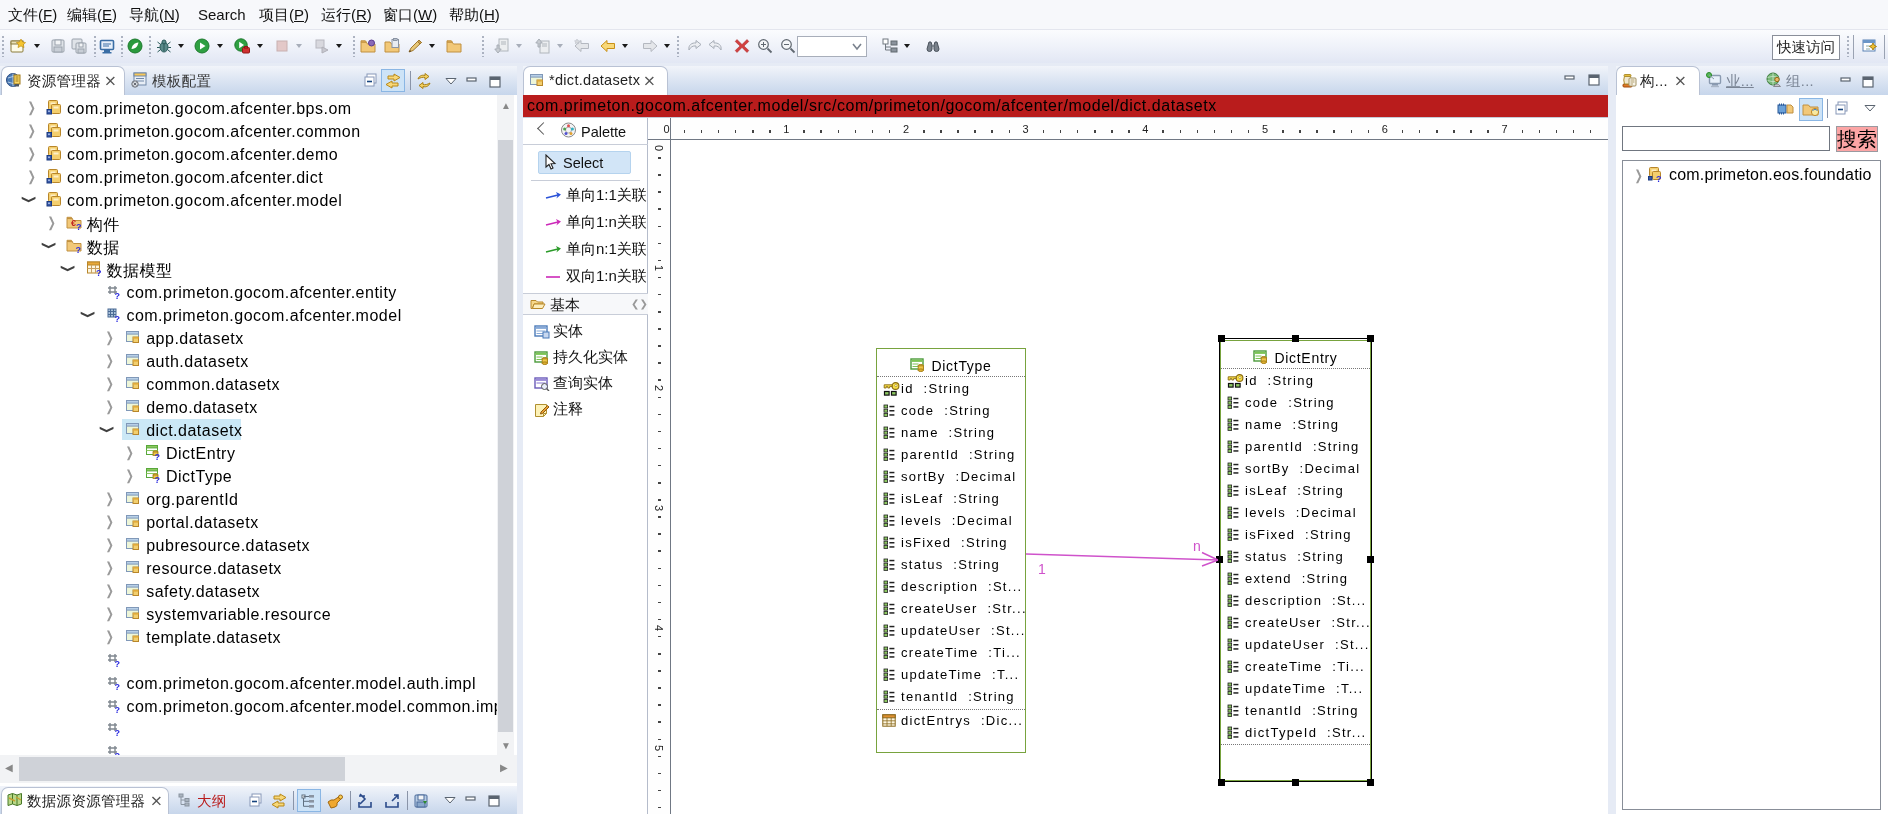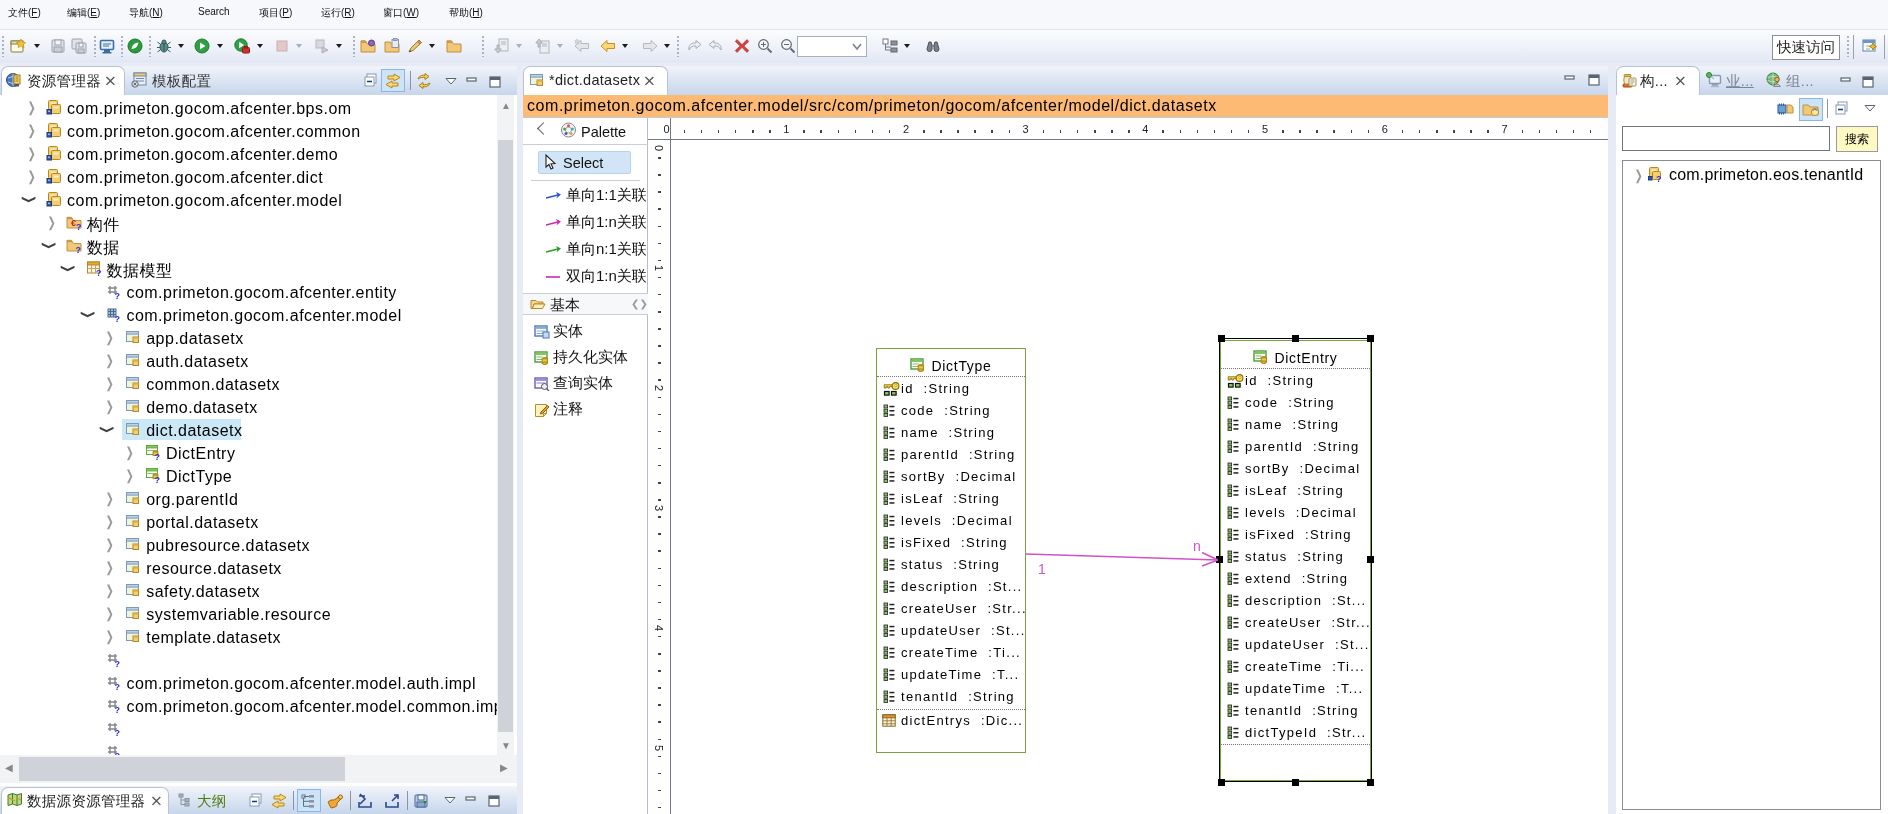--- a/index.html
+++ b/index.html
@@ -1,38 +1,38 @@
 <!DOCTYPE html>
 <html><head><meta charset="utf-8"><style>
 
 *{margin:0;padding:0;box-sizing:border-box}
 html,body{width:1888px;height:814px;overflow:hidden}
 body{font-family:"Liberation Sans",sans-serif;background:#e6ebf5;position:relative;font-size:13px;color:#000}
 .ab{position:absolute}
 svg{display:block}
 .menubar{left:0;top:0;width:1888px;height:30px;background:#f7f8fb;border-bottom:1px solid #e4e6ee}
-.menu{position:absolute;top:6px;font-size:10px;color:#111;white-space:pre}
+.menu{position:absolute;top:6px;font-size:15px;color:#111;white-space:pre}
 .menu u{text-decoration:underline}
 .toolbar{left:0;top:30px;width:1888px;height:33px;background:linear-gradient(180deg,#fbfcfe 0%,#eef1f9 55%,#e2e7f4 100%)}
 .tsep{position:absolute;top:5px;width:2px;height:22px;background-image:radial-gradient(circle,#9aa2b2 38%,transparent 40%);background-size:2px 4px;opacity:.8}
 .dd{position:absolute;width:0;height:0;border-left:3.6px solid transparent;border-right:3.6px solid transparent;border-top:4.2px solid #1a1a1a}
 .dd.dis{border-top-color:#a8aeba}
 .tabbar{background:linear-gradient(180deg,#f1f4fa 0%,#d9e3f2 55%,#c7d6eb 100%)}
 .tab-active{position:absolute;background:#fff;border:1px solid #b9c2d4;border-bottom:none;border-radius:7px 7px 0 0}
 .tabline{position:absolute;font-size:14.5px;letter-spacing:.3px;color:#222;white-space:nowrap}
 .tabgrey{color:#7a8494}
 .closex{font-size:11px;color:#555;font-weight:bold}
 .panel{background:#fff}
 .treerow{position:absolute;white-space:nowrap;font-size:16px;letter-spacing:.5px;color:#000}
 .arrowc{position:absolute;font-size:11px;color:#9a9a9a;font-family:"Liberation Sans"}
 .arrowe{position:absolute;font-size:11px;color:#404040}
 .vsb{background:#f2f3f5}
 .sbthumb{background:#cfd2d8;border-radius:0}
 .sbarrow{position:absolute;color:#888;font-size:10px}
-.pathbar{background:#fdba74;font-size:16px;letter-spacing:.55px;color:#000;border-bottom:1px solid #c5cad6}
+.pathbar{background:#b91c1c;font-size:16px;letter-spacing:.55px;color:#000;border-bottom:1px solid #c5cad6}
 .ruler{background:#fefefe}
 .rnum{position:absolute;font-size:11px;color:#222}
 .rdot{position:absolute;width:1.6px;height:2.6px;background:#444}
 .rdoth{position:absolute;width:2.6px;height:1.6px;background:#444}
 .palitem{position:absolute;font-size:15px;color:#111;white-space:nowrap}
 .ebox{position:absolute;background:#fff;border:1.6px solid #78a33e}
 .ehead{position:absolute;left:0;right:0;top:0;height:28px;border-bottom:1px dotted #777;text-align:center;font-size:14px;letter-spacing:.7px;color:#000;line-height:24px;padding-top:5px}
 .erow{position:absolute;left:0;width:100%;height:22px;font-size:13px;letter-spacing:1.3px;color:#000;line-height:22px;white-space:nowrap;overflow:hidden}
 .handle{position:absolute;width:7px;height:7px;background:#000}
 
@@ -629,21 +629,21 @@
 <div class="tabline" style="left:27px;top:792px">数据源资源管理器</div>
 <div class="ab" style="left:152px;top:793px"><span class="closex ">⨉</span></div>
 <div class="ab" style="left:177px;top:792px;">
     <svg width="16" height="16" viewBox="0 0 16 16" style="">
       <rect x="2" y="2" width="4" height="3" fill="#aab4c0" stroke="#8a94a0"></rect>
       <rect x="8" y="6.5" width="4" height="3" fill="#aab4c0" stroke="#8a94a0"></rect>
       <rect x="8" y="11" width="4" height="3" fill="#aab4c0" stroke="#8a94a0"></rect>
       <path d="M4 5 v7.5 h4 M4 8 h4" fill="none" stroke="#8a94a0"></path>
     </svg>
   </div>
-<div class="tabline" style="left:197px;top:792px;color:#4d7c0f">大纲</div>
+<div class="tabline" style="left:197px;top:792px;color:#b91c1c">大纲</div>
 <div class="ab" style="left:248px;top:793px;">
     <svg width="16" height="16" viewBox="0 0 16 16" style="">
       <rect x="4" y="1" width="9" height="9" fill="#fff" stroke="#8898b8"></rect>
       <rect x="2" y="4" width="9" height="9" fill="#fff" stroke="#8898b8"></rect>
       <line x1="4" y1="8.5" x2="9" y2="8.5" stroke="#16437e" stroke-width="1.6"></line>
     </svg>
   </div>
 <div class="ab" style="left:270px;top:793px;">
     <svg width="18" height="16" viewBox="0 0 18 16" style="">
       <path d="M16 4.5 L10 1 v2 H4 v3 h6 v2z" fill="#f8d878" stroke="#b88818"></path>
@@ -1359,25 +1359,25 @@
       <rect x="2" y="4" width="9" height="9" fill="#fff" stroke="#8898b8"></rect>
       <line x1="4" y1="8.5" x2="9" y2="8.5" stroke="#16437e" stroke-width="1.6"></line>
     </svg>
   </div>
 <div class="ab" style="left:1864px;top:104px;">
     <svg width="12" height="8" viewBox="0 0 12 8" style="">
       <path d="M1 1.5 h10 L6 7z" fill="#fff" stroke="#5a6470"></path>
     </svg>
   </div>
 <div class="ab" style="left:1622px;top:126px;width:208px;height:25px;background:#fff;border:1px solid #707680"></div>
-<div class="ab" style="left:1836px;top:126px;width:42px;height:26px;background:#fef9c3;border:1px solid #9a9aa0;font-size:12px;text-align:center;line-height:24px">搜索</div>
+<div class="ab" style="left:1836px;top:126px;width:42px;height:26px;background:#fca5a5;border:1px solid #9a9aa0;font-size:20px;text-align:center;line-height:24px">搜索</div>
 <div class="ab" style="left:1622px;top:160px;width:259px;height:650px;background:#fff;border:1px solid #888e98;overflow:hidden">
 <div class="arrowc" style="left:11px;top:8px;transform:scale(.9,1.25)">❯</div>
 <div class="ab" style="left:24px;top:5px">
       <svg width="16" height="16" viewBox="0 0 16 16" style="">
         <rect x="2.5" y="1.5" width="9" height="9" rx="1" fill="#f4cf6e" stroke="#b8862a"></rect>
         <rect x="4.5" y="3.5" width="5" height="2" fill="#fdf0c8"></rect>
         <rect x="5.5" y="5.5" width="8" height="8" rx="1" fill="#f4cf6e" stroke="#b8862a"></rect>
         <rect x="1.5" y="10.5" width="3.5" height="3.5" fill="#3a5aa8" stroke="#1a3a80"></rect>
         <text x="9" y="15.5" font-size="9" fill="#2a2ae0" font-weight="bold">?</text>
       </svg>
     </div>
-<div class="treerow" style="left:46px;top:5px;font-size:16px;letter-spacing:.2px">com.primeton.eos.tenantId</div>
+<div class="treerow" style="left:46px;top:5px;font-size:16px;letter-spacing:.2px">com.primeton.eos.foundatio</div>
 </div>
 </body></html>

